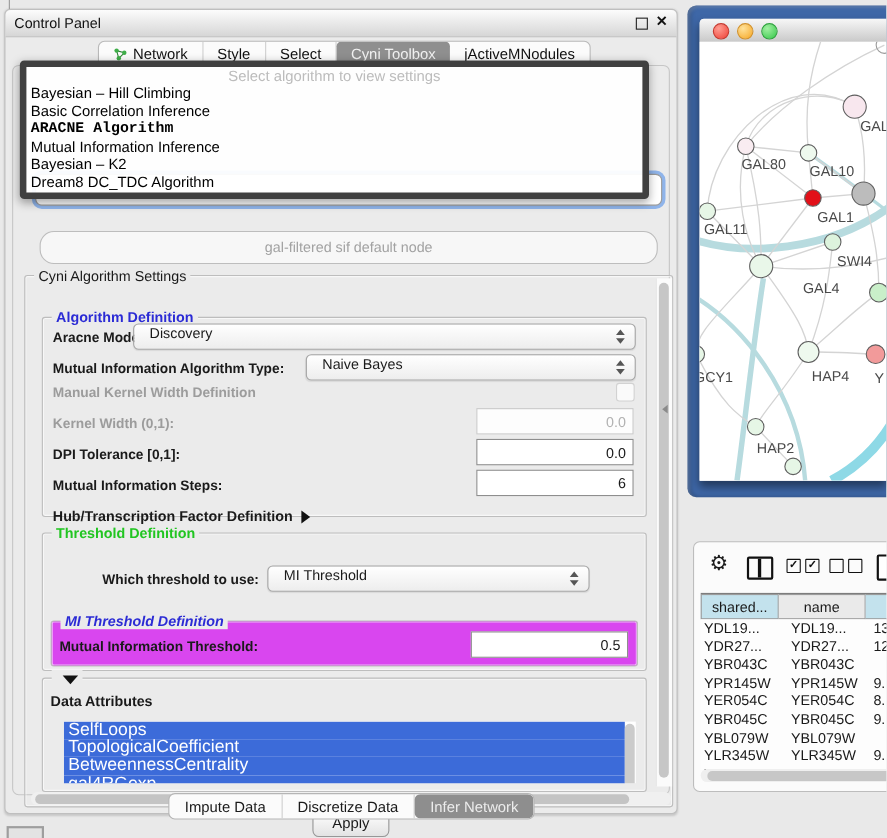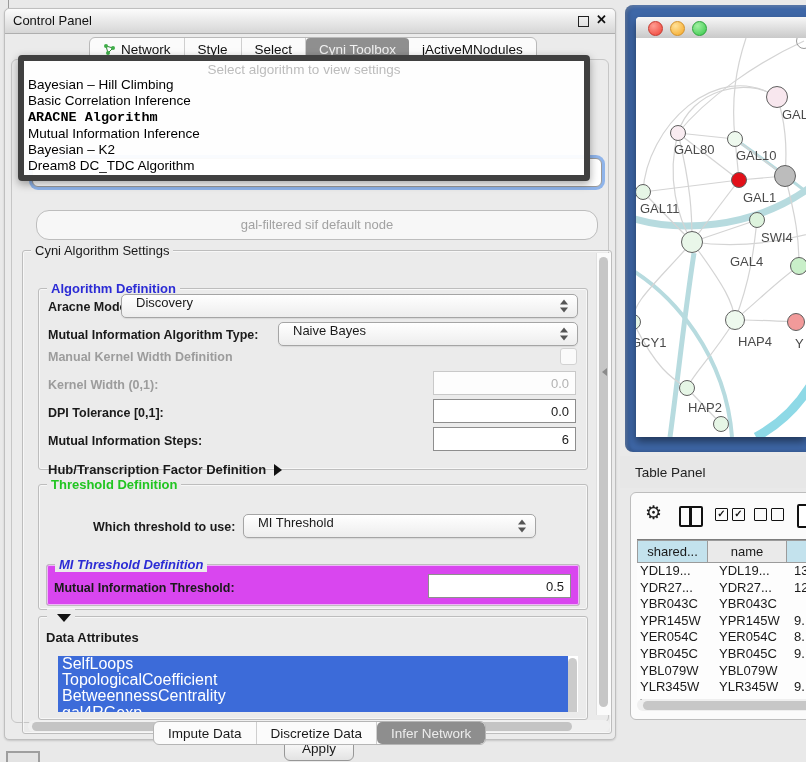--- a/index.html
+++ b/index.html
@@ -328,23 +328,20 @@
         <div class="node" style="left: 89px; top: 272px; width: 20px; height: 20px; background: rgb(238, 249, 238);"></div>
         <div class="nodelabel" style="left: 102px; top: 296px;">HAP4</div>
         <div class="node" style="left: 151px; top: 275px; width: 18px; height: 18px; background: rgb(242, 154, 154);"></div>
         <div class="nodelabel" style="left: 159px; top: 298px;">Y</div>
         <div class="node" style="left: 43px; top: 342px; width: 16px; height: 16px; background: rgb(230, 246, 230);"></div>
         <div class="nodelabel" style="left: 52px; top: 362px;">HAP2</div>
         <div class="node" style="left: 77px; top: 378px; width: 16px; height: 16px; background: rgb(230, 246, 230);"></div>
       </div>
   </div>
 
-  <div class="abs tp-header">
-    <div class="abs tp-title">Table Panel</div>
-  </div>
   <div class="abs tpanel">
     <div class="abs gear">⚙</div>
     <div class="abs spliticon"></div>
     <div class="cbpair" style="left:84px;top:15px;">
       <div class="cbox">✓</div>
         <div class="cbox">✓</div>
     </div>
     <div class="cbpair" style="left:123px;top:15px;">
       <div class="cbox"></div>
         <div class="cbox"></div>

